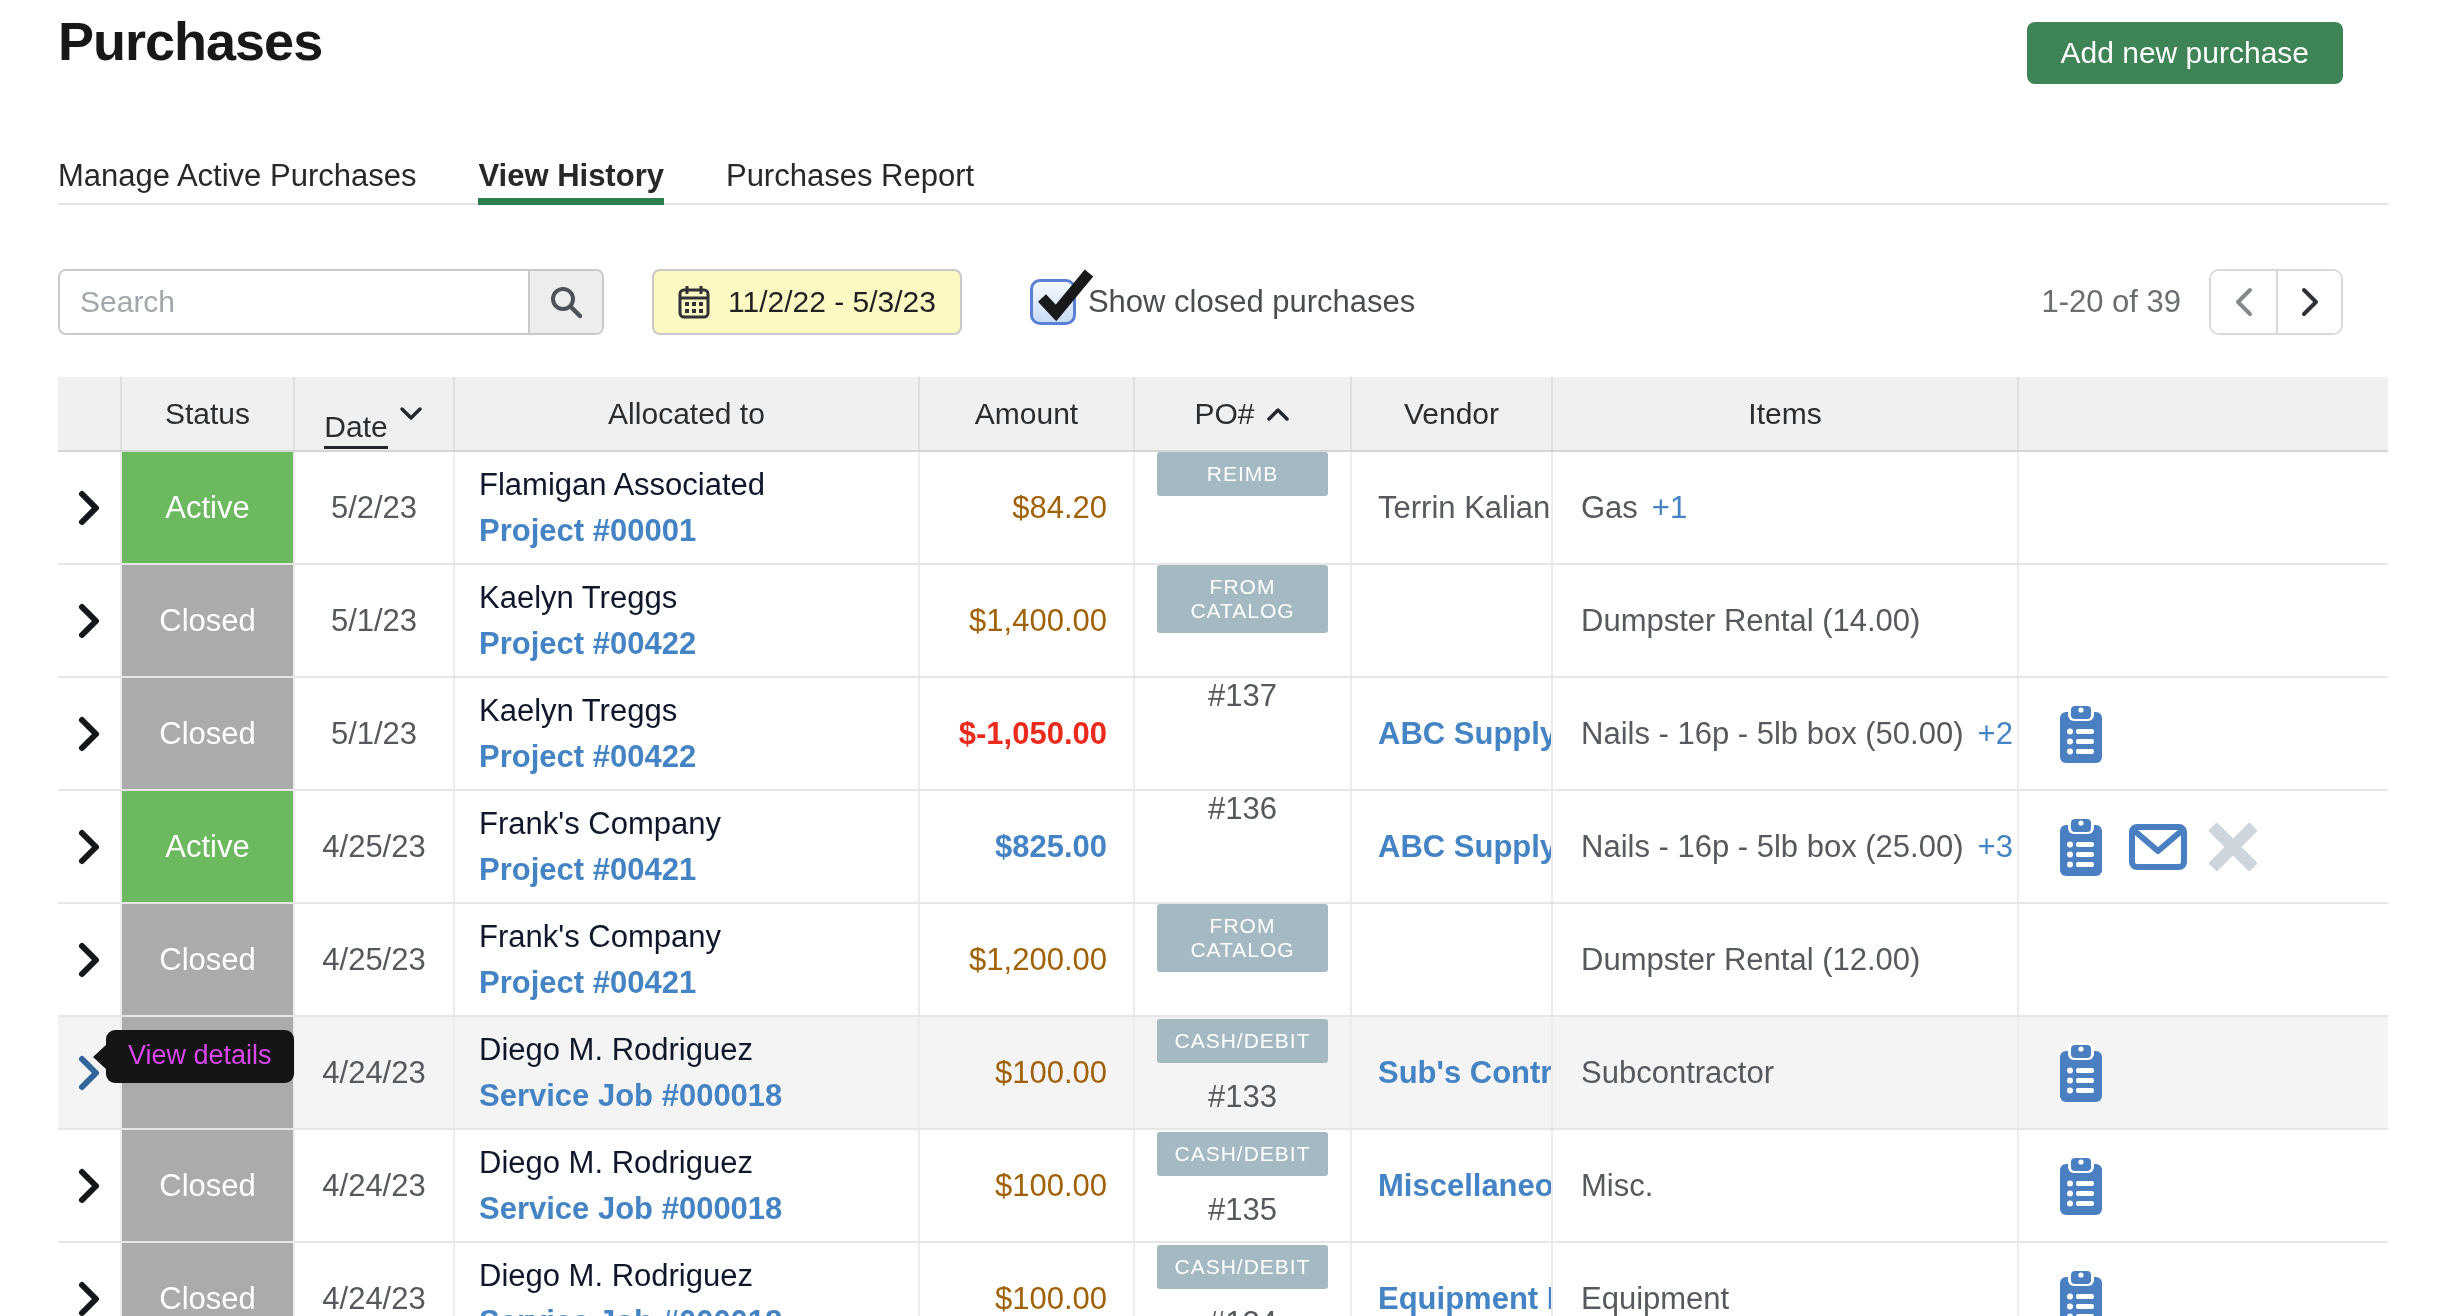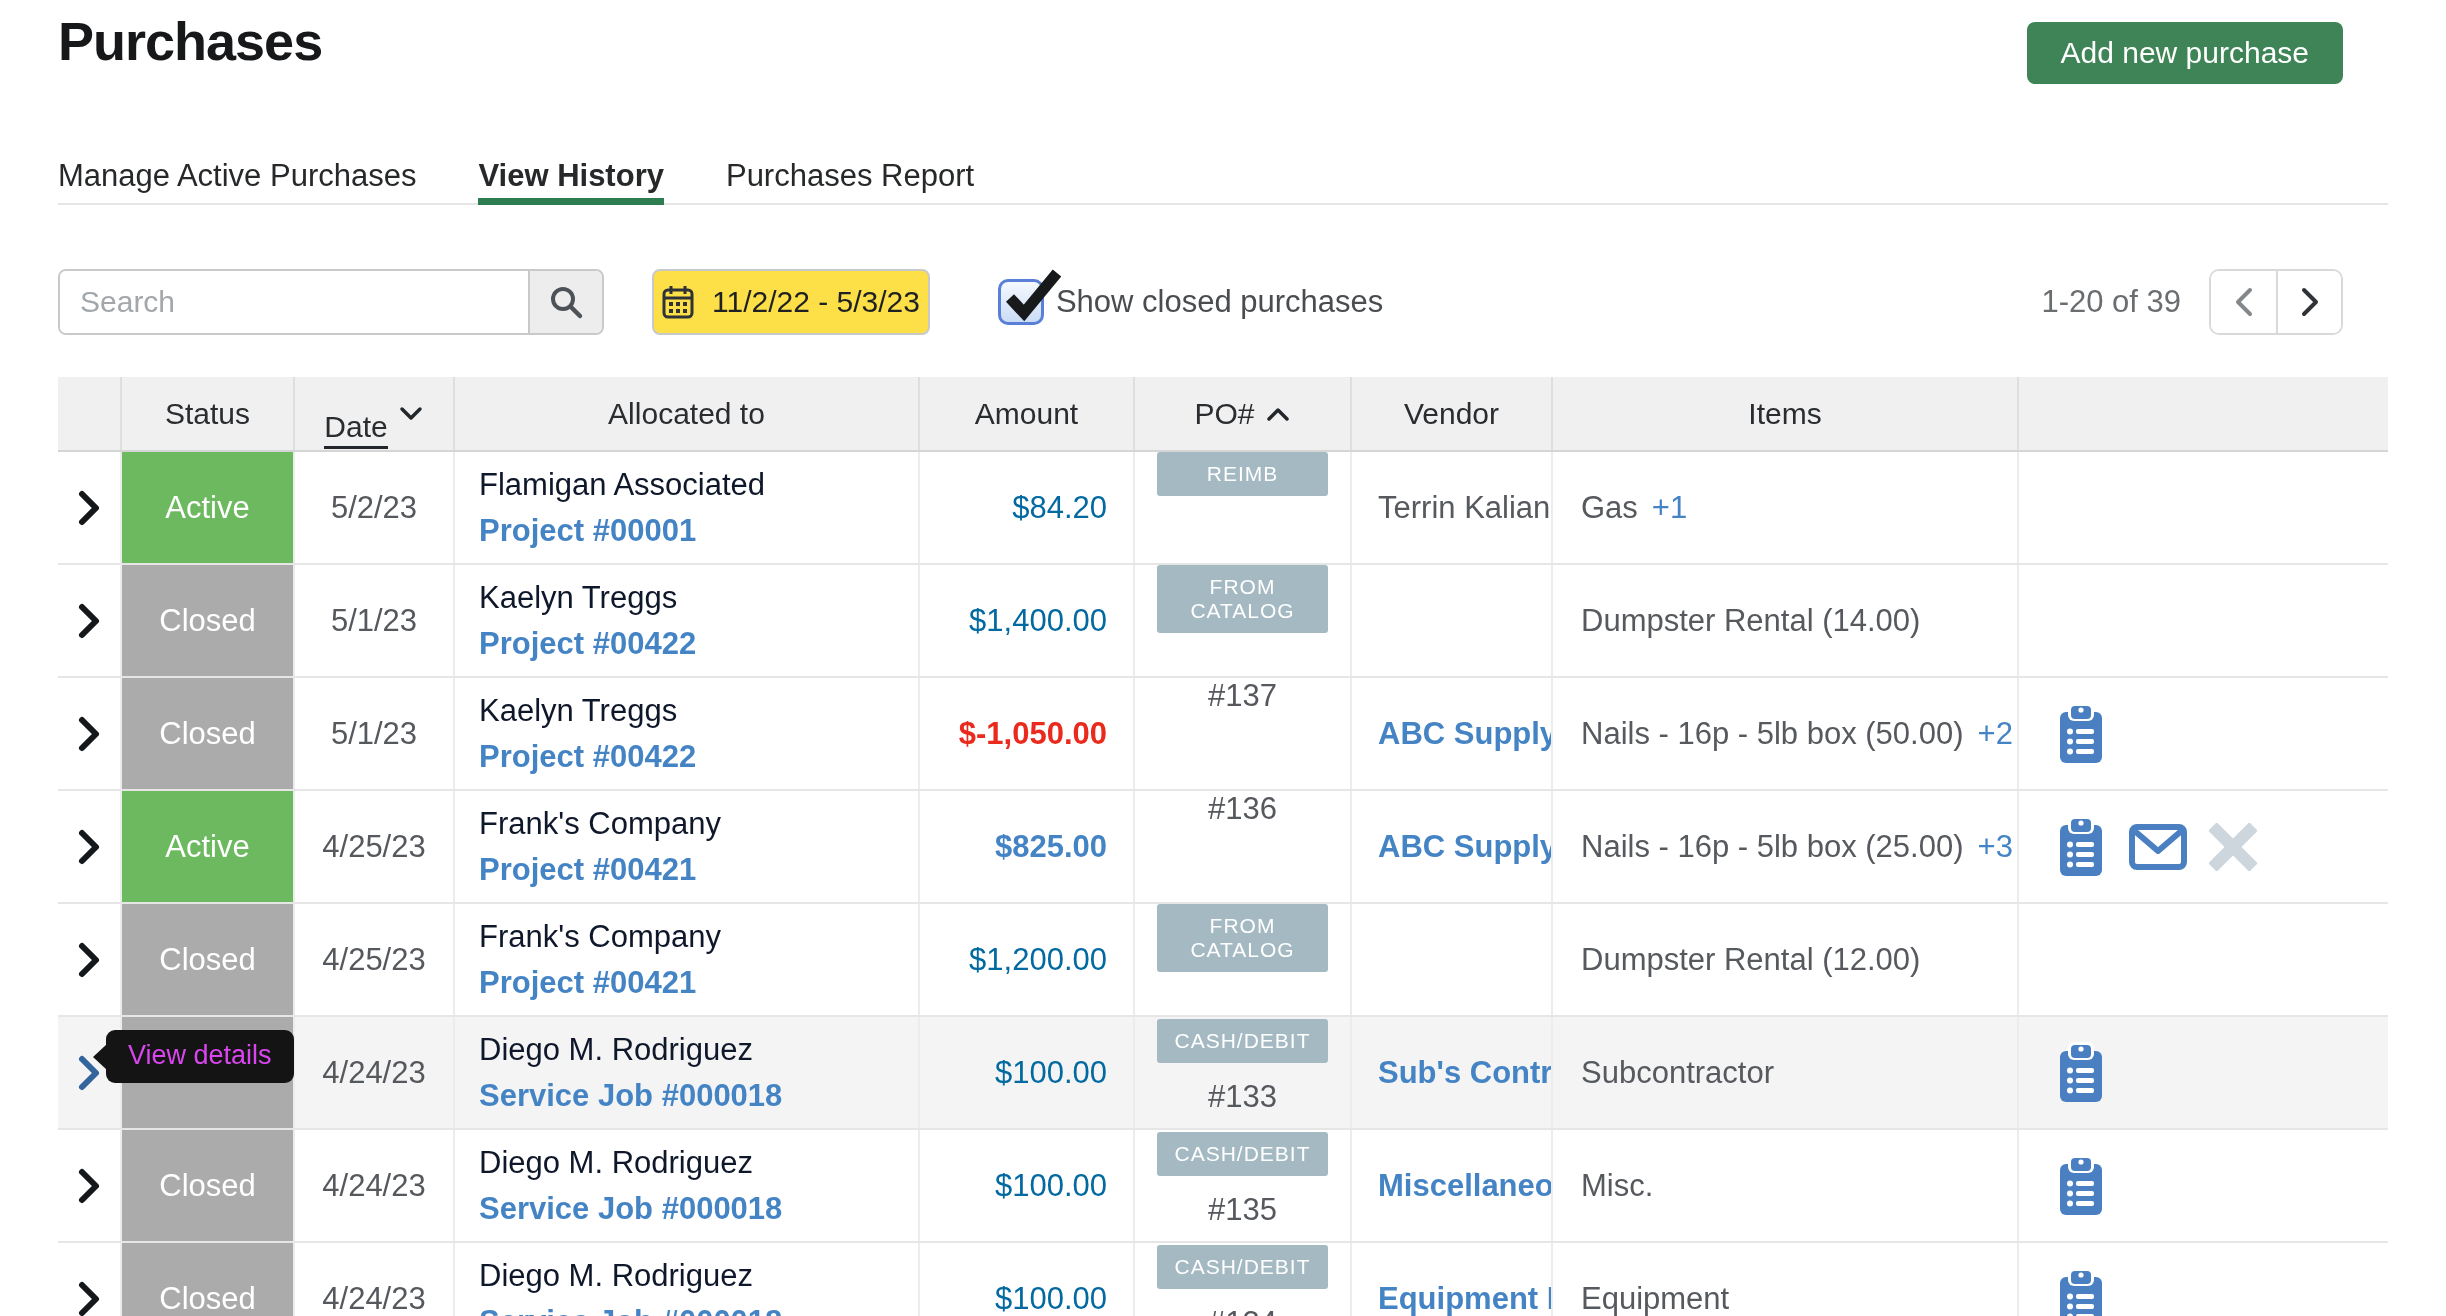--- a/index.html
+++ b/index.html
@@ -22,22 +22,22 @@
 
   
   .controls { position: relative; margin-top: 62px; height: 70px; display: flex; align-items: center; }
   .search-wrap { display: flex; height: 66px; width: 546px; border: 2px solid #c9c9c9;
     border-radius: 8px; overflow: hidden; background: #fff; }
   .search-wrap input { border: none; outline: none; flex: 1; padding: 0 20px; font-size: 30px;
     color: #333; font-family: inherit; }
   .search-wrap input::placeholder { color: #a2a7ab; }
   .search-btn { width: 74px; background: #ededed; border-left: 2px solid #c9c9c9;
     display: flex; align-items: center; justify-content: center; cursor: pointer; }
-  .date-input { display: flex; align-items: center; gap: 18px; padding: 0 8px; height: 66px;
-    border: 2px solid #c9c9c9; border-radius: 8px; margin-left: 48px; cursor: pointer; background:#fde047; }
+  .date-input { display: flex; align-items: center; gap: 18px; padding: 0 24px; height: 66px;
+    border: 2px solid #c9c9c9; border-radius: 8px; margin-left: 48px; cursor: pointer; background:#fef9c3; }
   .date-input .date-text { font-size: 30px; color: #1e2023; }
   .check-group { display: flex; align-items: center; margin-left: 68px; justify-content: center; }
   .checkbox { position: relative; width: 46px; height: 46px; border: 3px solid #5a7fd6;
     border-radius: 10px; background: linear-gradient(180deg, #f5f9ff, #cadcf5); cursor: pointer; }
   .checkbox svg { position: absolute; left: 1px; top: -17px; overflow: visible; }
   .check-label { margin-left: 12px; font-size: 31px; color: #4a4d50; }
   .pager { position: absolute; right: 45px; top: 0; height: 100%; display: flex; align-items: center; }
   .pager-range { font-size: 31px; color: #6b6e71; margin-right: 28px; }
   .pager-btns { display: flex; border: 2px solid #d9d9d9; border-radius: 10px; overflow: hidden; }
   .pg-btn { width: 65px; height: 62px; display: flex; align-items: center; justify-content: center;
@@ -69,21 +69,21 @@
   .status-fill.closed { background: #ababab; }
 
   .date-cell { justify-content: center; color: #55585c; }
 
   .alloc-cell { flex-direction: column; align-items: flex-start; justify-content: center;
     gap: 10px; padding-left: 24px; }
   .alloc-name { color: #0f172a; }
   .alloc-link { color: #4584c4; font-weight: 700; text-decoration: none; cursor: pointer; }
 
   .amount-cell { justify-content: flex-end; padding-right: 26px; }
-  .amount-cell span { color: #0369a1; }
+  .amount-cell span { color: #a16207; }
   .amount-cell span.neg { color: #ea2a1c; font-weight: 700; }
   .amount-cell span.pos { color: #4584c4; font-weight: 700; }
 
   .po-cell { flex-direction: column; justify-content: flex-start; gap: 16px; }
   .po-cell.stacked { justify-content: flex-start; padding-top: 2px; }
   .po-badge { width: calc(100% - 44px); text-align: center; background: #a4b9c2; color: #fff;
     font-size: 21px; letter-spacing: 1px; padding: 10px 0; border-radius: 3px; }
   .po-number { color: #55585c; }
 
   .vendor-cell { padding-left: 26px; }

